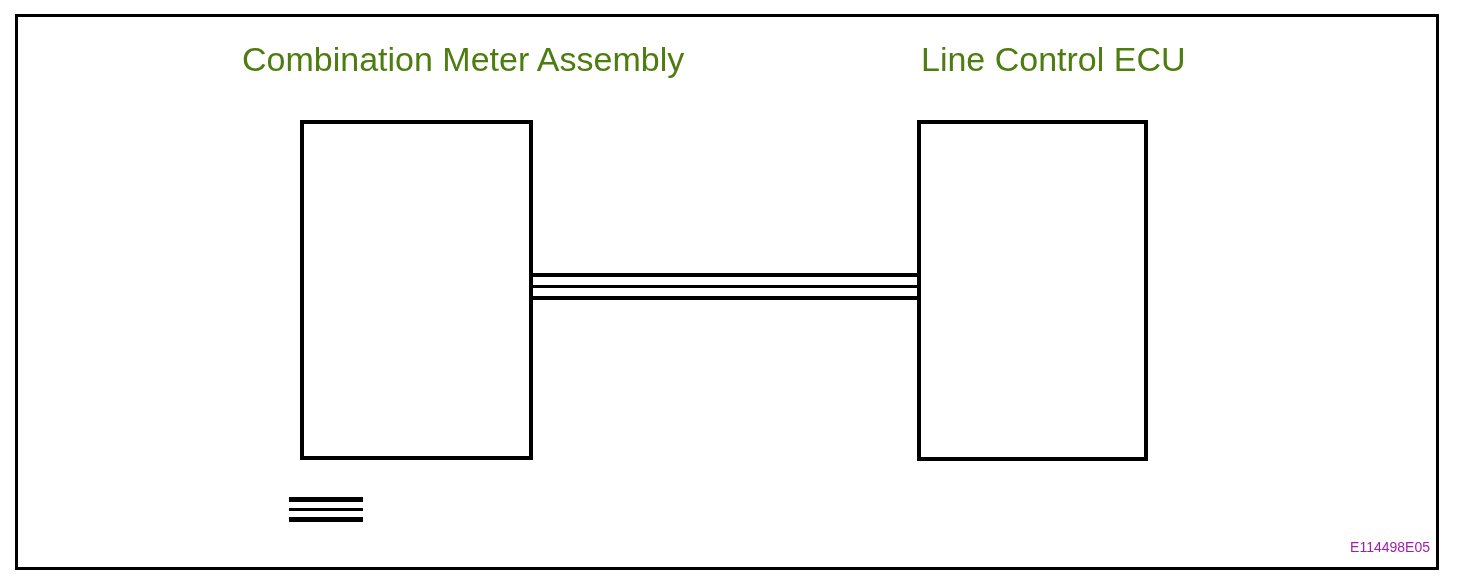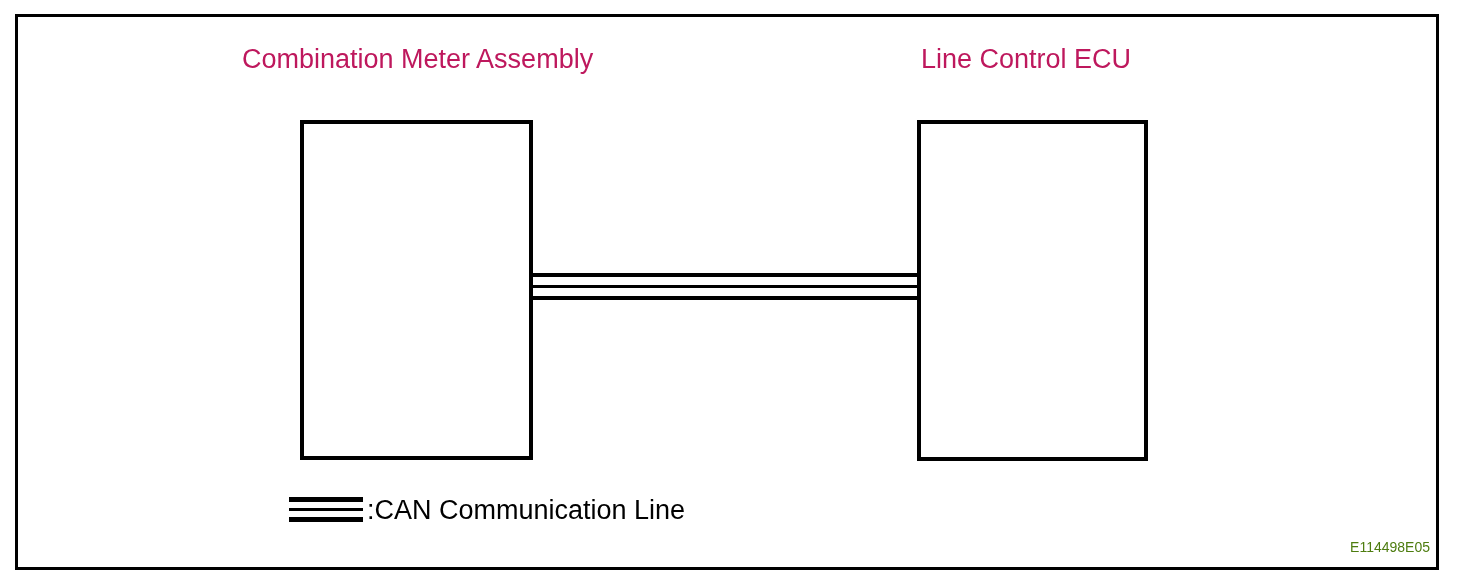--- a/index.html
+++ b/index.html
@@ -20,24 +20,24 @@
     position: absolute;
     left: 15px;
     top: 14px;
     width: 1424px;
     height: 556px;
     border: 3px solid #000000;
     box-sizing: border-box;
   }
   .node-label {
     position: absolute;
-    font-size: 27px;
+    font-size: 34px;
     line-height: 30px;
     white-space: nowrap;
-    color: #be185d;
+    color: #4d7c0f;
   }
   .label-left  { left: 242px; top: 44px; }
   .label-right { left: 921px; top: 44px; }
   .node-box {
     position: absolute;
     border: 4px solid #000000;
     box-sizing: border-box;
     background: #ffffff;
   }
   .box-left  { left: 300px; top: 120px; width: 233px; height: 340px; }
@@ -70,21 +70,21 @@
     line-height: 30px;
     white-space: nowrap;
     color: #000000;
   }
   .ref-code {
     position: absolute;
     right: 42px;
     top: 540px;
     font-size: 14px;
     line-height: 14px;
-    color: #4d7c0f;
+    color: #a21caf;
     white-space: nowrap;
   }
 </style>
 </head>
 <body>
 
 <div class="canvas">
 
   <div class="frame"></div>
 
@@ -105,17 +105,16 @@
   </div>
 
   <div class="legend-symbol">
     <div class="sym-line sym-thick"></div>
     <div class="sym-gap"></div>
     <div class="sym-line sym-thin"></div>
     <div class="sym-gap"></div>
     <div class="sym-line sym-thick"></div>
   </div>
 
-  <div class="legend-label">:CAN Communication Line</div>
 
   <div class="ref-code">E114498E05</div>
 
 </div>
 
 </body></html>

